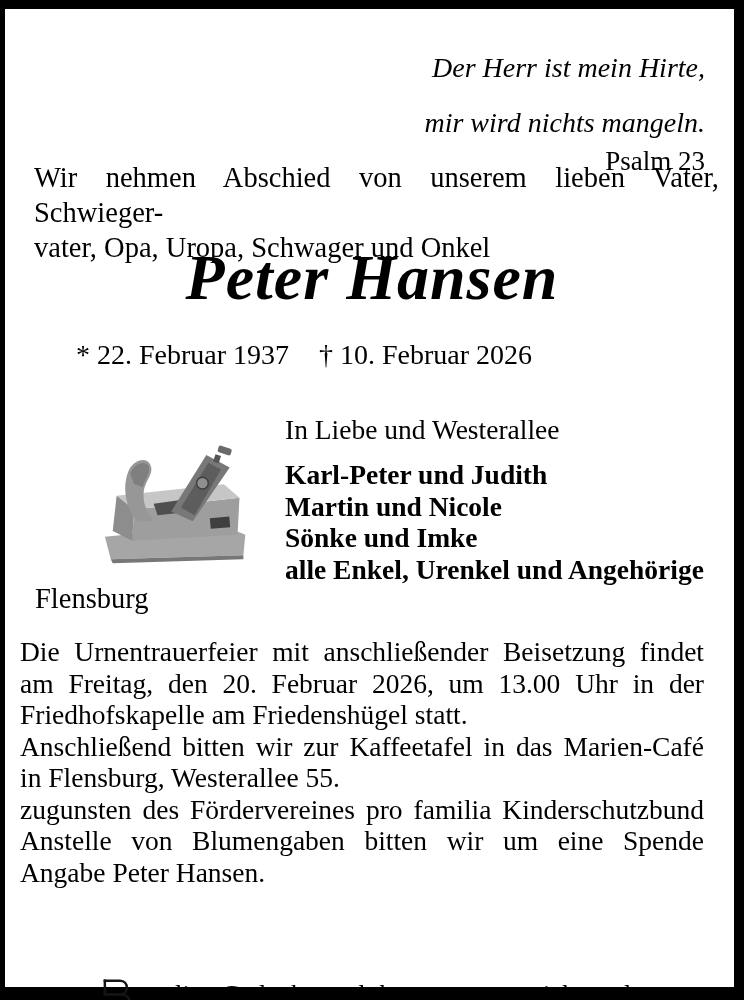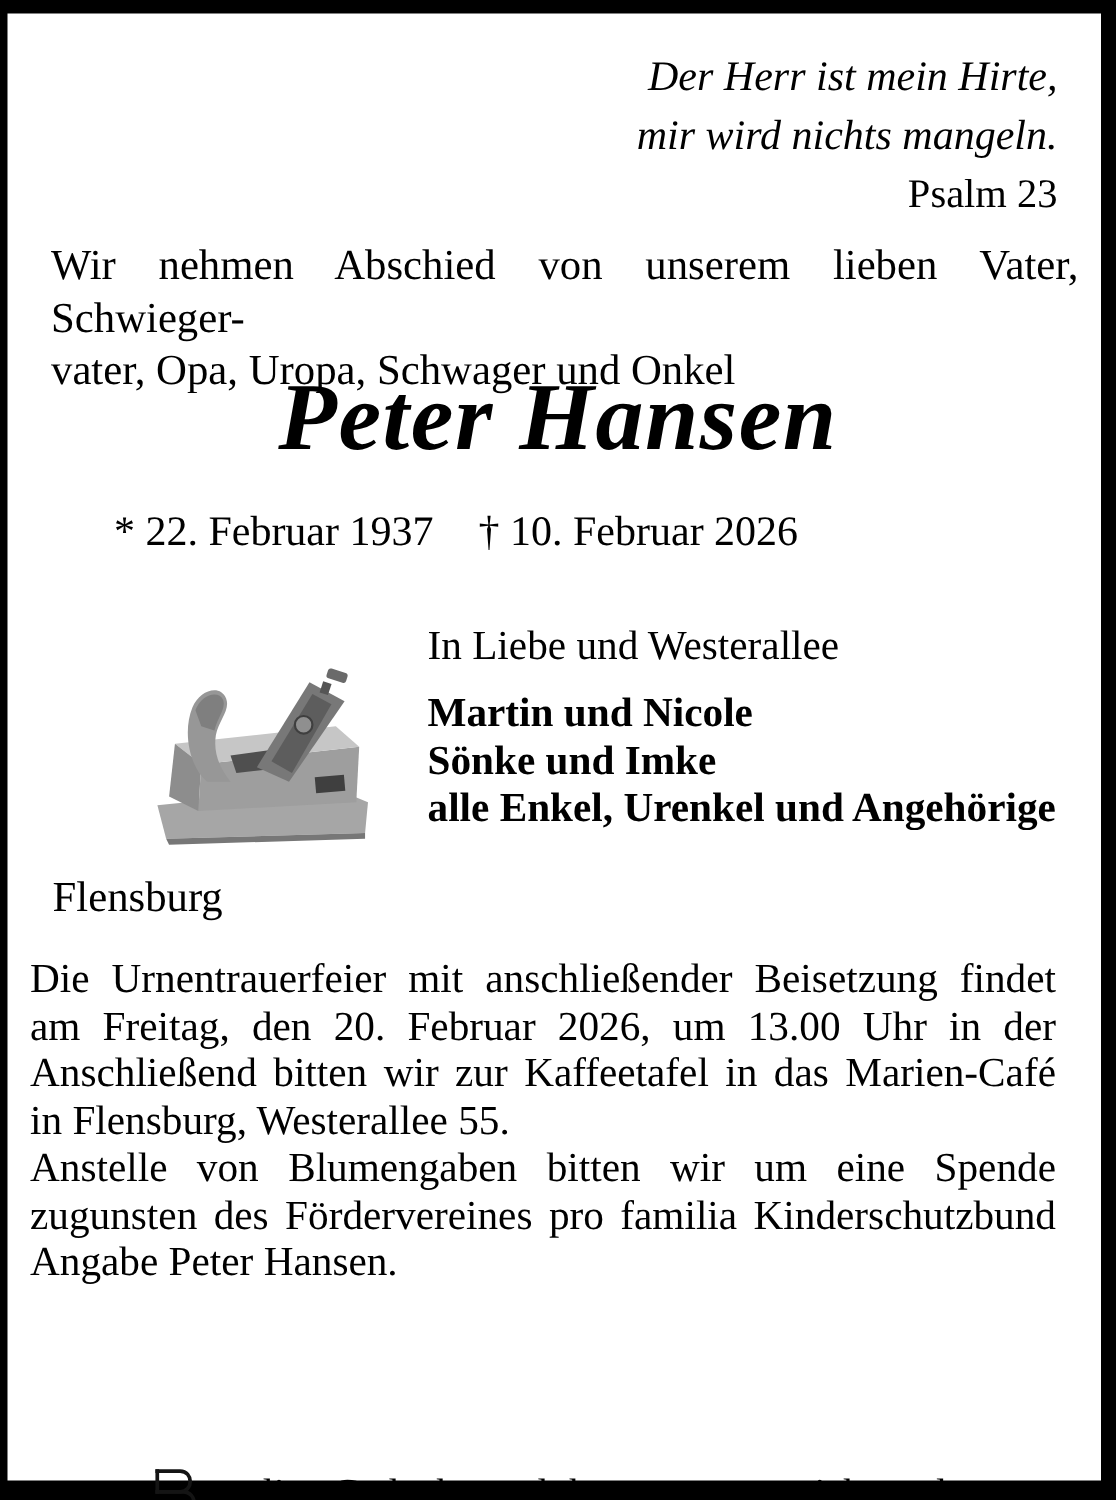--- a/index.html
+++ b/index.html
@@ -14,21 +14,21 @@
     position:absolute; left:5px; top:9px; right:10px; bottom:13px;
     background:#fff; color:#111;
   }
   
   .abs { position:absolute; }
 
   .quote {
     top:32px; right:39px; text-align:right;
     font-size:28px; line-height:39px;
   }
-  .quote .q-line { font-style:italic; }
+  .quote .q-line { font-style:italic;margin-top:16px; }
   .quote .q-source { font-style:normal; font-size:27px; }
 
   .intro {
     left:34px; top:160px; width:685px;
     font-size:28.5px; line-height:35px;
   }
 
   .name {
     left:0; top:241px; width:744px; text-align:center;
     font-size:64px; font-weight:bold; font-style:italic;
@@ -108,34 +108,36 @@
 
     <rect x="124" y="36" width="14" height="7" rx="2" fill="#6a6a6a" transform="rotate(18 131 39)"></rect>
     <rect x="120" y="44" width="6" height="8" fill="#555" transform="rotate(18 123 48)"></rect>
 
     <rect x="116" y="108" width="20" height="11" fill="#3f3f3f" transform="rotate(-5 126 113)"></rect>
   </svg>
 </div>
 
 <div class="abs mourners">
   <div class="salutation">In Liebe und Westerallee</div>
+  <div class="m-name">Karl-Peter und Judith</div>
   <div class="m-name">Martin und Nicole</div>
   <div class="m-name">Sönke und Imke</div>
   <div class="m-name">alle Enkel, Urenkel und Angehörige</div>
 </div>
 
 <div class="abs location">Flensburg</div>
 
 <div class="abs bodytext">
   <span class="line j">Die Urnentrauerfeier mit anschließender Beisetzung findet</span>
   <span class="line j">am Freitag, den 20. Februar 2026, um 13.00 Uhr in der</span>
+  <span class="line">Friedhofskapelle am Friedenshügel statt.</span>
   <span class="line j">Anschließend bitten wir zur Kaffeetafel in das Marien-Café</span>
   <span class="line">in Flensburg, Westerallee 55.</span>
+  <span class="line j">zugunsten des Fördervereines pro familia Kinderschutzbund</span>
   <span class="line j">Anstelle von Blumengaben bitten wir um eine Spende</span>
-  <span class="line j">zugunsten des Fördervereines pro familia Kinderschutzbund</span>
   <span class="line">Angabe Peter Hansen.</span>
 </div>
 
 <div class="abs footer">
   <svg class="logo-eb" viewBox="0 0 40 42" aria-hidden="true">
     <g fill="none" stroke="#141414" stroke-width="2.6" stroke-linecap="square">
       <path d="M3,6 H19 C28.5,6 28.5,20.5 19,20.5 H3"></path>
       <path d="M3,20.5 H21 C31.5,20.5 31.5,36.5 21,36.5 H3"></path>
       <path d="M3,6 V20.5"></path>
     </g>

